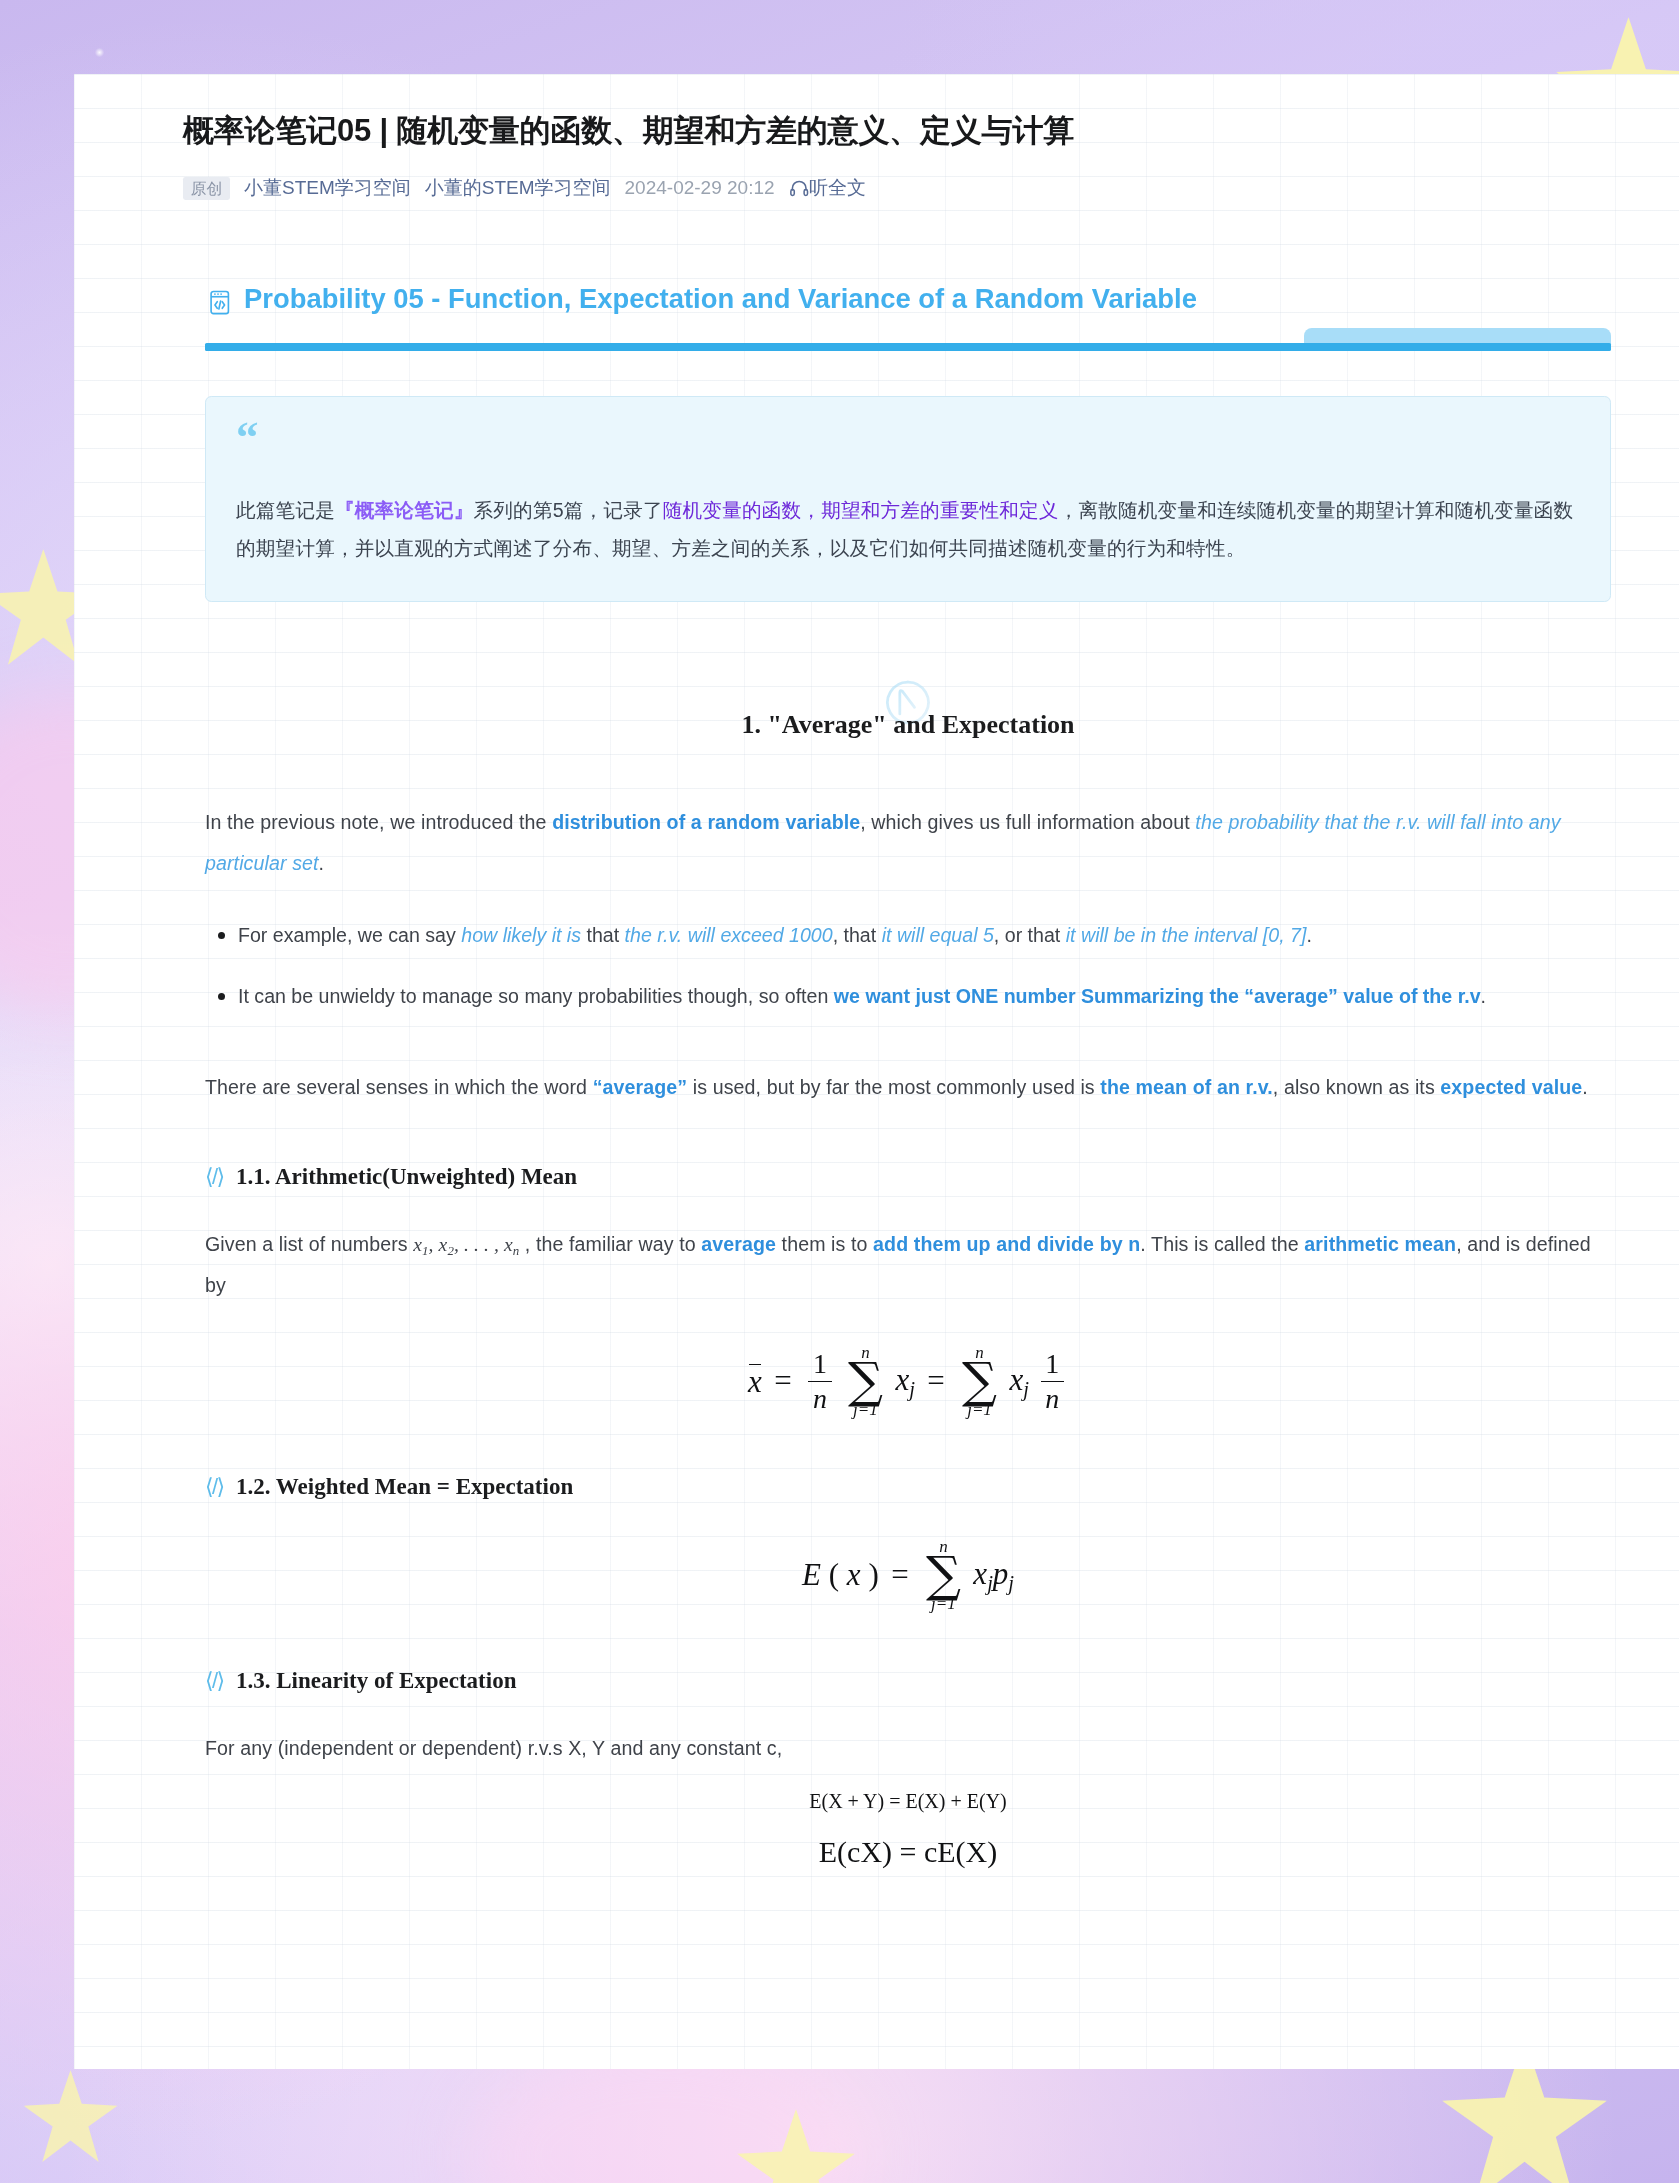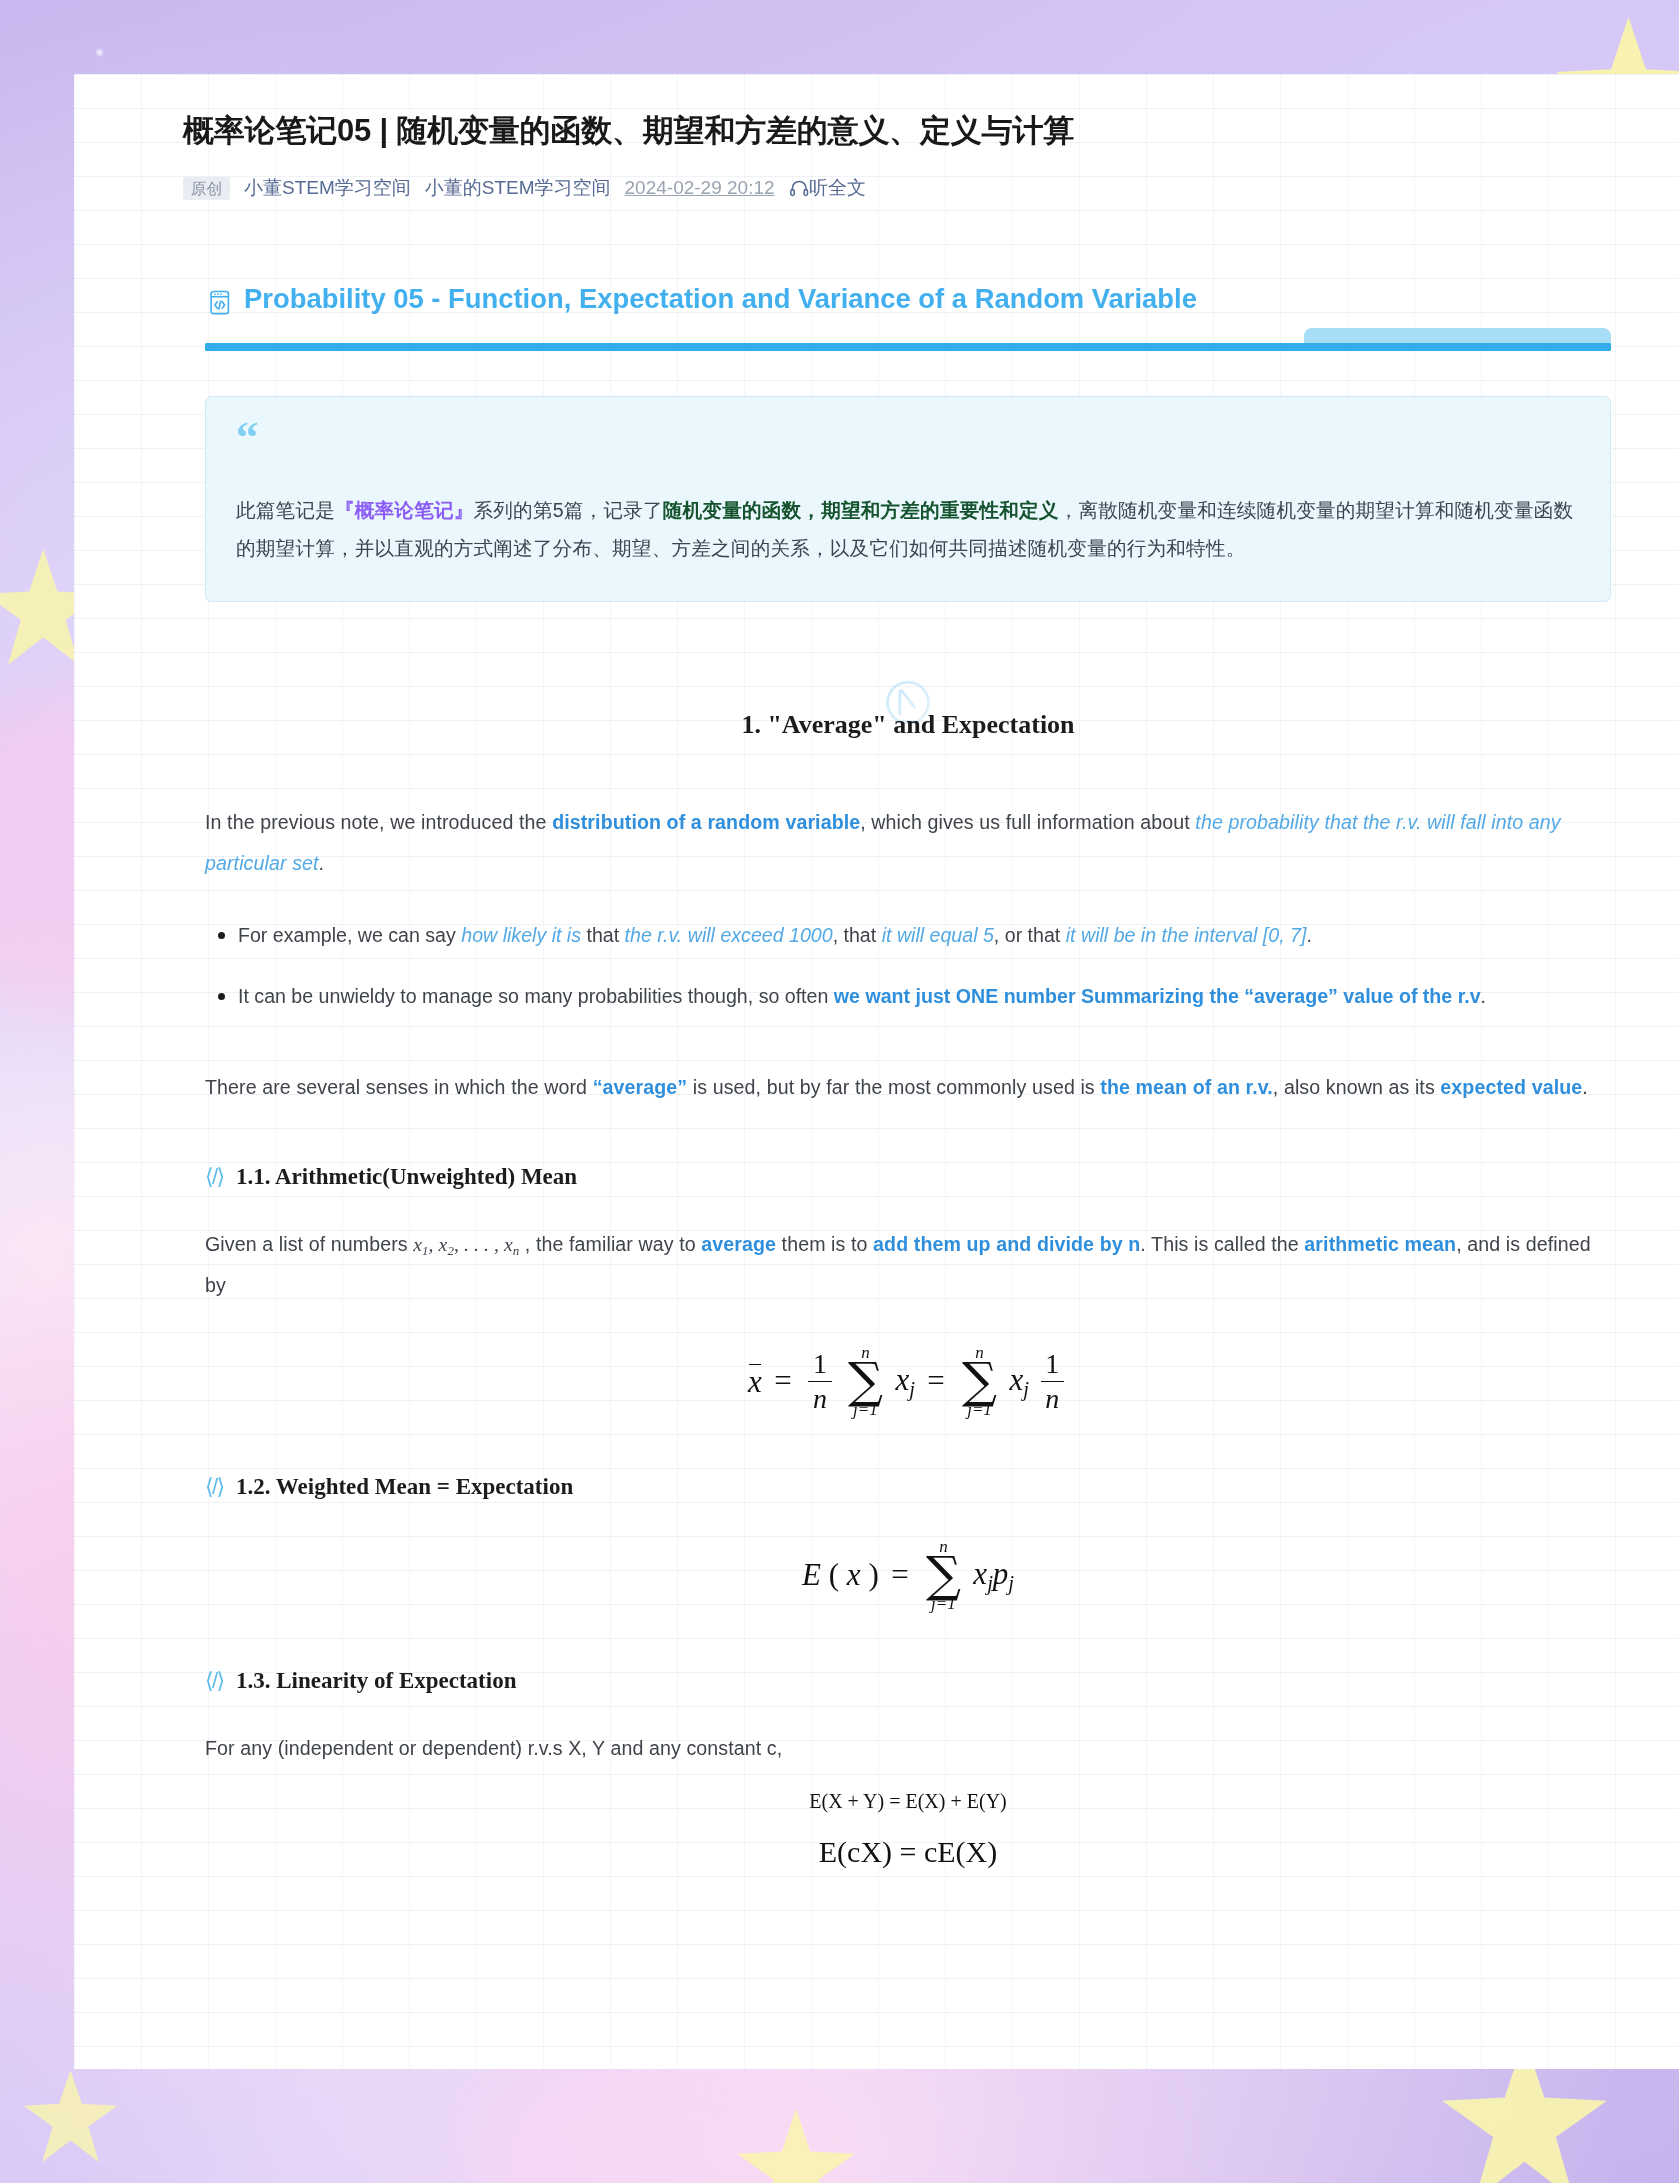--- a/index.html
+++ b/index.html
@@ -107,21 +107,21 @@
   .badge-original {
     background: #e9ecf2;
     color: #8a94a6;
     font-size: 15.7px;
     padding: 3.1px 7.8px;
     border-radius: 2.4px;
     line-height: 1.1;
   }
   .meta-author  { color: #576b95; }
   .meta-account { color: #576b95; }
-  .meta-time    { color: #9aa3b0; text-decoration: underline; }
+  .meta-time    { color: #9aa3b0; }
   .meta-listen {
     display: inline-flex;
     align-items: center;
     gap: 0;
     color: #576b95;
   }
   .headphone-icon { display: inline-block; width: 20.4px; height: 20.4px; }
 
   
   #content-body {
@@ -181,21 +181,21 @@
     font-weight: bold;
     height: 34px;
   }
   .quote-text {
     margin-top: 33px;
     font-size: 19.6px;
     line-height: 1.95;
     color: #3c4450;
     letter-spacing: 0.2px;
   }
-  .quote-text .hl { color: #14532d; font-weight: bold; }
+  .quote-text .hl { color: #6d28d9; font-weight: normal; }
   .quote-text .bookname { color: #8b5cf6; font-weight: bold; }
 
   
   .section-title-wrap {
     position: relative;
     margin-top: 93px;
     text-align: center;
     height: 58px;
   }
   .section-watermark {

